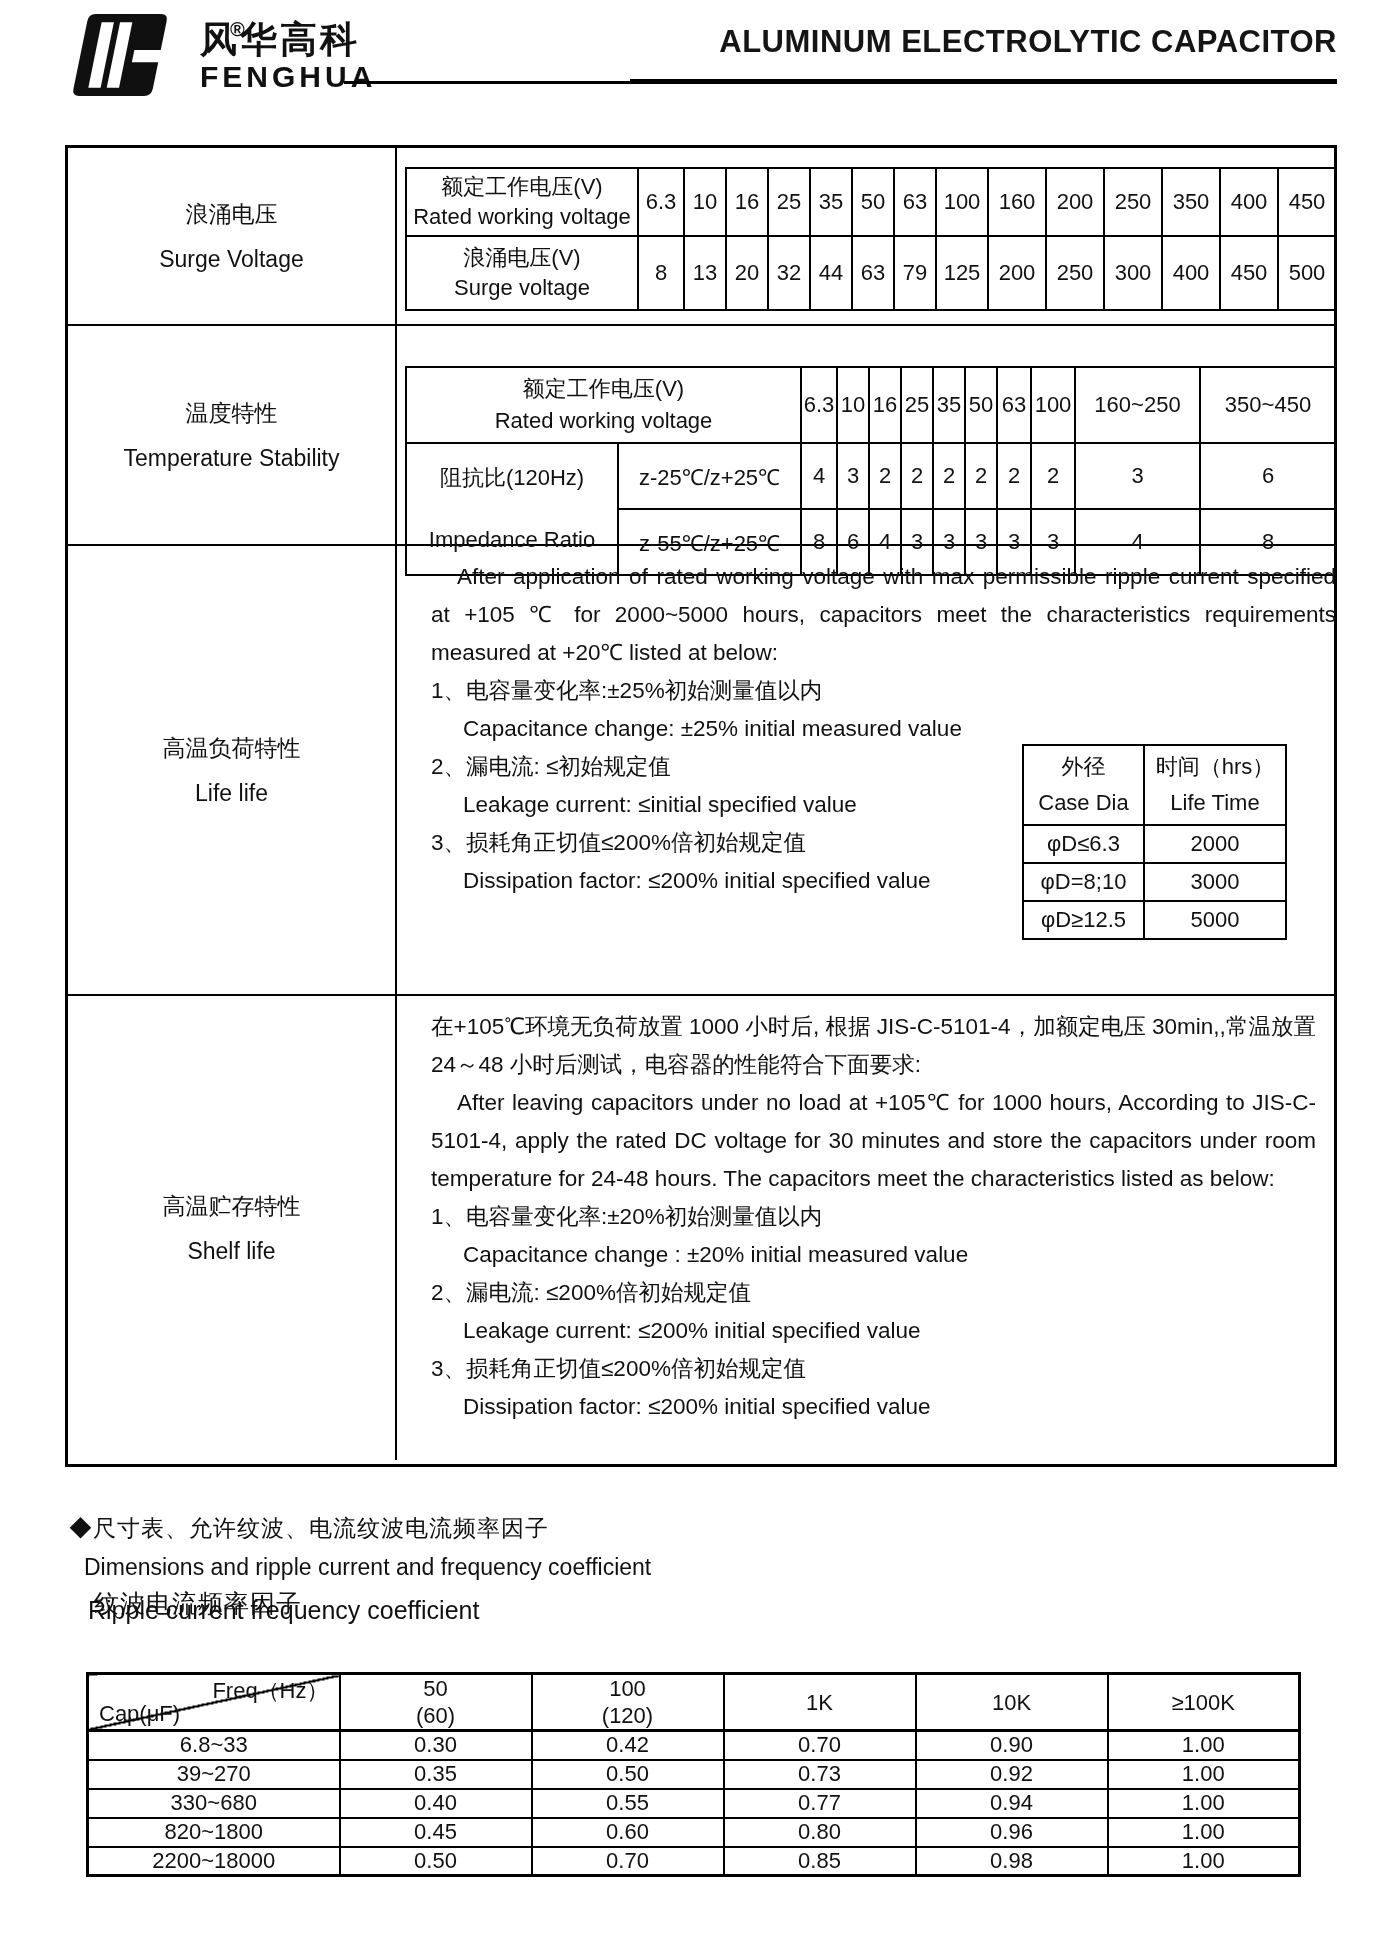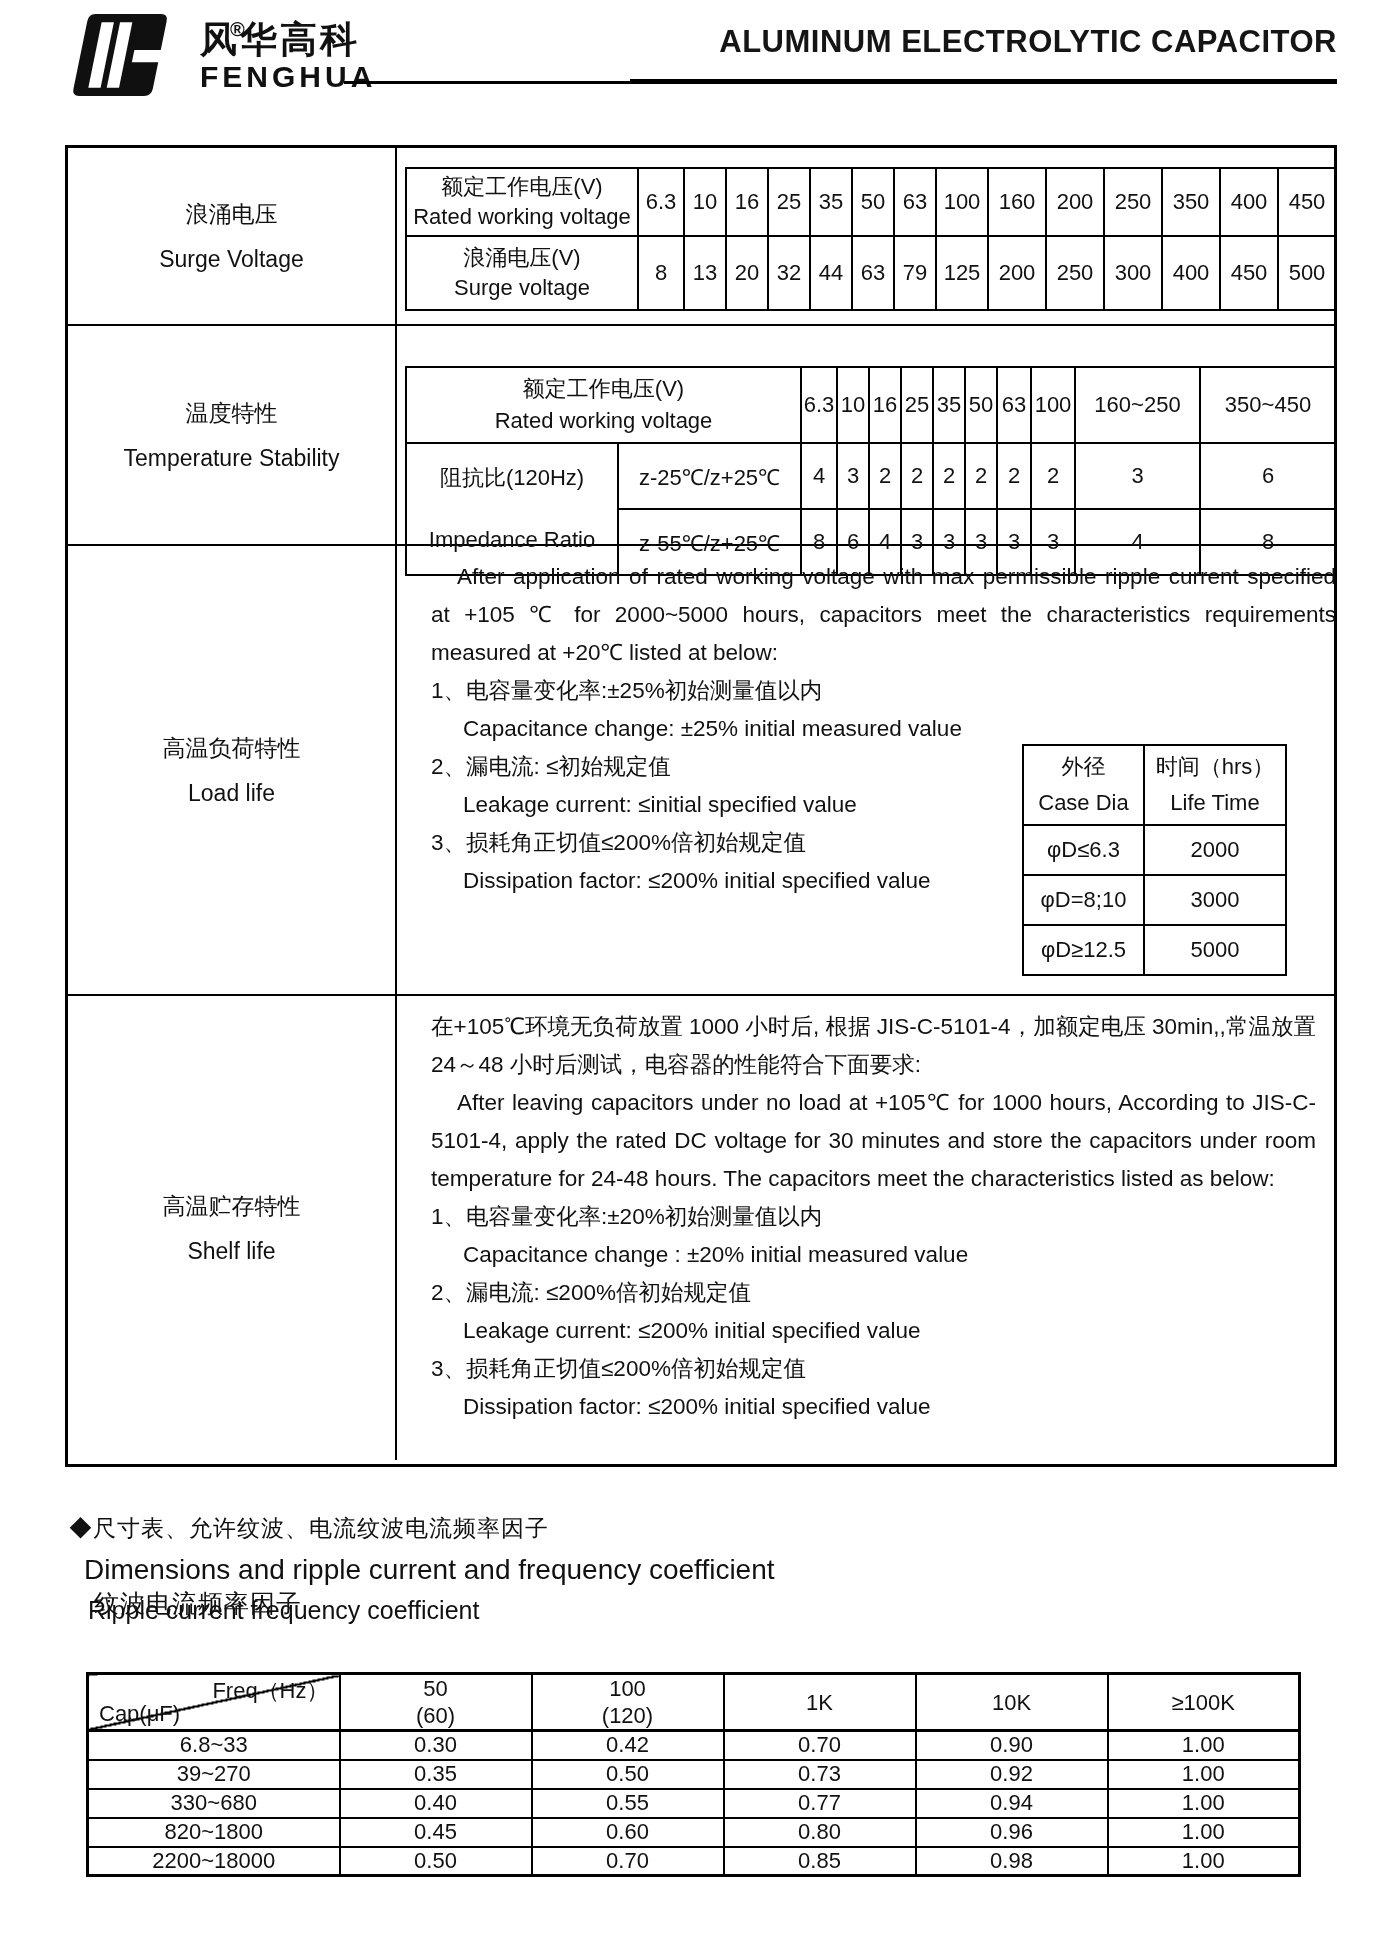--- a/index.html
+++ b/index.html
@@ -55,27 +55,27 @@
   
   .spec-text { position:absolute; left:0; top:0; right:0; bottom:0; padding:12px 18px 0 34px;
                font-size:22.5px; line-height:38px; }
   .p-cn { text-align:justify; }
   .p-en { text-align:justify; text-indent:26px; }
   .item-cn { }
   .item-en { padding-left:32px; }
 
   
   .life-table { position:absolute; left:625px; top:198px; width:265px; }
-  .life-table td { height:50px; font-size:22px; }
+  .life-table td { height:38px; font-size:22px; }
   .life-table td.hd { height:80px; line-height:36px; }
   .life-col1 { width:121px; }
 
   
   .sec-h1 { position:absolute; left:50px;  top:1513px; font-size:23px; letter-spacing:1px;margin-left:19px; }
-  .sec-h2 { position:absolute; left:84px;  top:1554px; font-size:28px;text-align:center; }
+  .sec-h2 { position:absolute; left:84px;  top:1554px; font-size:23px;text-align:center; }
   .sec-h3 { position:absolute; left:94px;  top:1587px; font-size:25px; letter-spacing:1px; }
   .sec-h4 { position:absolute; left:88px;  top:1596px; font-size:25px; }
 
   .freq-table { position:absolute; left:86px; top:1672px; width:1212px; border:3px solid #000;
                 border-collapse:collapse; table-layout:fixed; }
   .freq-table td { border:2px solid #000; text-align:center; vertical-align:middle;
                    font-size:22px; white-space:nowrap; }
   .freq-table tr.hdr td { height:56px; line-height:27px; border-bottom:3px solid #000; }
   .freq-table tr.dr td { height:29px; }
   .freq-table tr.dr { border-bottom:2px solid #000; }
@@ -251,21 +251,21 @@
             <td>8</td>
           </tr>
         </tbody>
           </table>
       </div>
     </div>
 
     <div class="mrow row-load">
       <div class="label-cell">
         <div>高温负荷特性</div>
-        <div>Load life</div>
+        <div>Life life</div>
       </div>
       <div class="content-cell">
         <div class="spec-text">
           <div class="p-en" style="width:905px">After application of rated working voltage with max permissible ripple current specified at +105 ℃ for 2000~5000 hours, capacitors meet the characteristics requirements measured at +20℃ listed at below:</div>
           <div class="item-cn">1、电容量变化率:±25%初始测量值以内</div>
           <div class="item-en">Capacitance change: ±25% initial measured value</div>
           <div class="item-cn">2、漏电流: ≤初始规定值</div>
           <div class="item-en">Leakage current: ≤initial specified value</div>
           <div class="item-cn">3、损耗角正切值≤200%倍初始规定值</div>
           <div class="item-en">Dissipation factor: ≤200% initial specified value</div>

